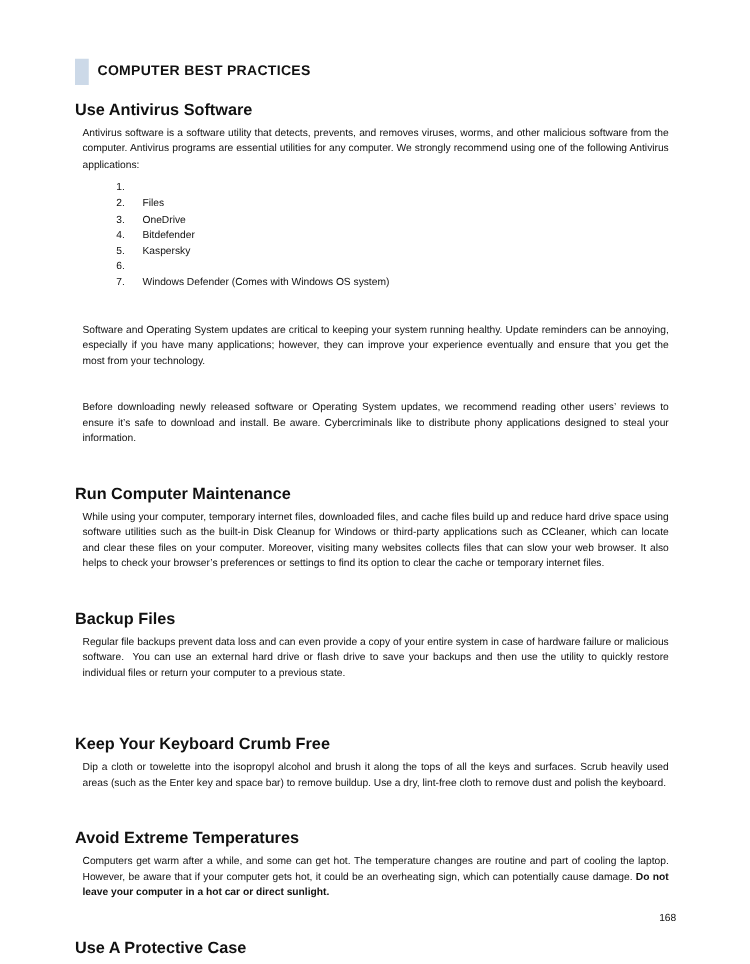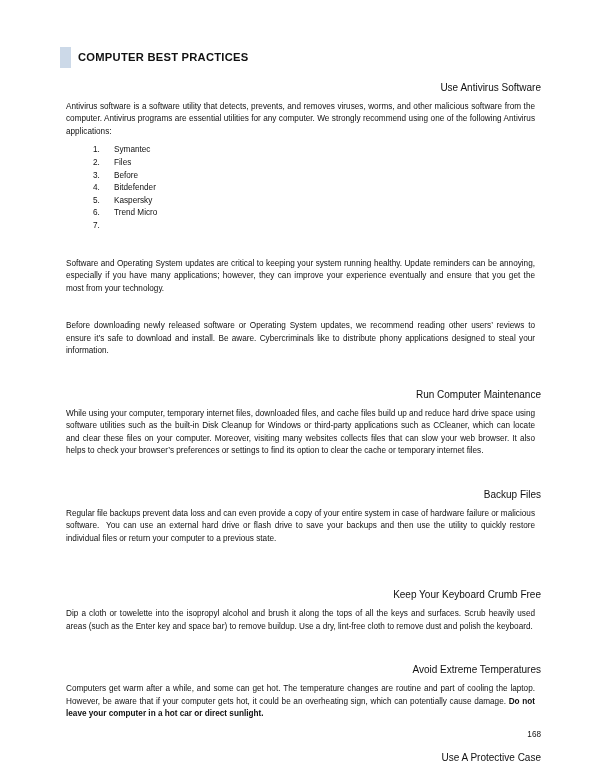--- a/index.html
+++ b/index.html
@@ -50,26 +50,25 @@
 
   
   .content {
     position: absolute;
     left: 60px;
     top: 82px;
     width: 481px;
   }
 
   .sec-head {
-    font-size: 10px;
-    font-weight: normal;
+    font-size: 13px;
+    font-weight: bold;
     line-height: 12.6px;
     margin: 0 0 0 0;
     color: #111111;
-    text-align: right;
   }
 
   p.body {
     font-size: 8.2px;
     line-height: 12.6px;
     margin: 6px;
     text-align: justify;
     text-justify: inter-word;
     color: #111111;
     white-space: pre-wrap;
@@ -128,44 +127,43 @@
   </div>
 
   <div class="content">
 
     <div class="tight">
       <div class="sec-head">Use Antivirus Software</div>
       <p class="body">Antivirus software is a software utility that detects, prevents, and removes viruses, worms, and other malicious software from the computer. Antivirus programs are essential utilities for any computer. We strongly recommend using one of the following Antivirus applications:</p>
       <ol class="av-list">
         <li>
           <span class="num">1.</span>
-          <span class="txt">Symantec</span>
         </li>
         <li>
           <span class="num">2.</span>
           <span class="txt">Files</span>
         </li>
         <li>
           <span class="num">3.</span>
-          <span class="txt">Before</span>
+          <span class="txt">OneDrive</span>
         </li>
         <li>
           <span class="num">4.</span>
           <span class="txt">Bitdefender</span>
         </li>
         <li>
           <span class="num">5.</span>
           <span class="txt">Kaspersky</span>
         </li>
         <li>
           <span class="num">6.</span>
-          <span class="txt">Trend Micro</span>
         </li>
         <li>
           <span class="num">7.</span>
+          <span class="txt">Windows Defender (Comes with Windows OS system)</span>
         </li>
       </ol>
     </div>
 
     <div class="block" style="height:12.6px"></div>
 
     <div class="tight">
       <p class="body">Software and Operating System updates are critical to keeping your system running healthy. Update reminders can be annoying, especially if you have many applications; however, they can improve your experience eventually and ensure that you get the most from your technology.</p>
       <div style="height:12.6px"></div>
       <p class="body">Before downloading newly released software or Operating System updates, we recommend reading other users’ reviews to ensure it’s safe to download and install. Be aware. Cybercriminals like to distribute phony applications designed to steal your information.</p>

